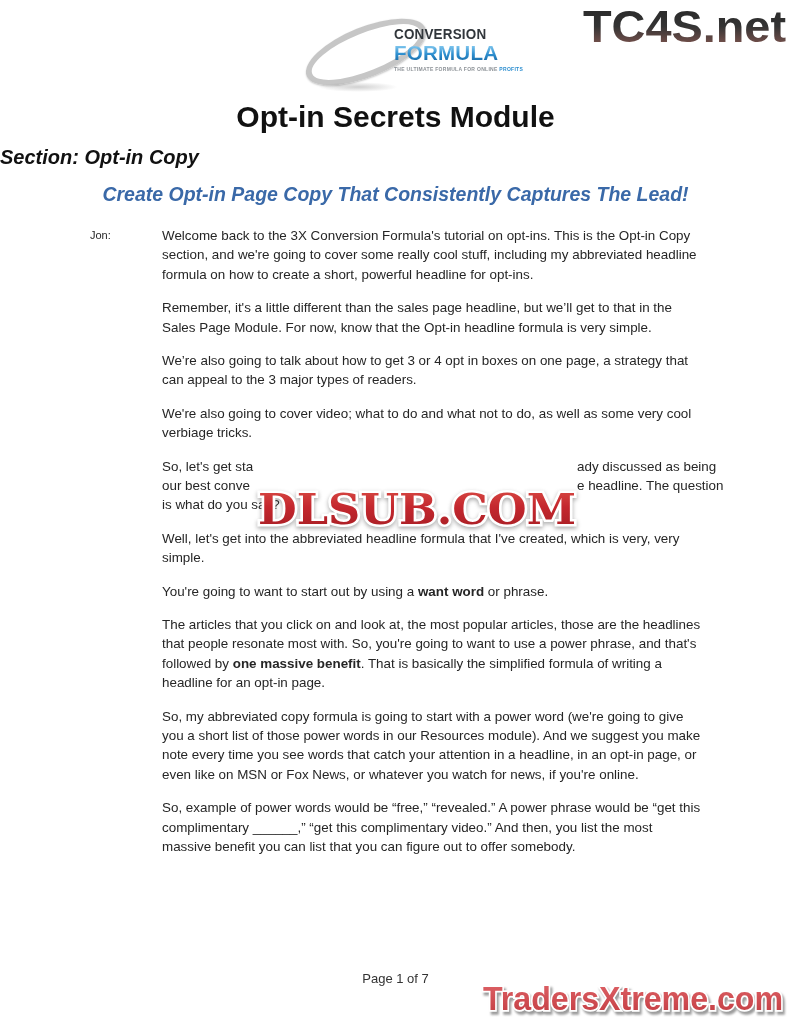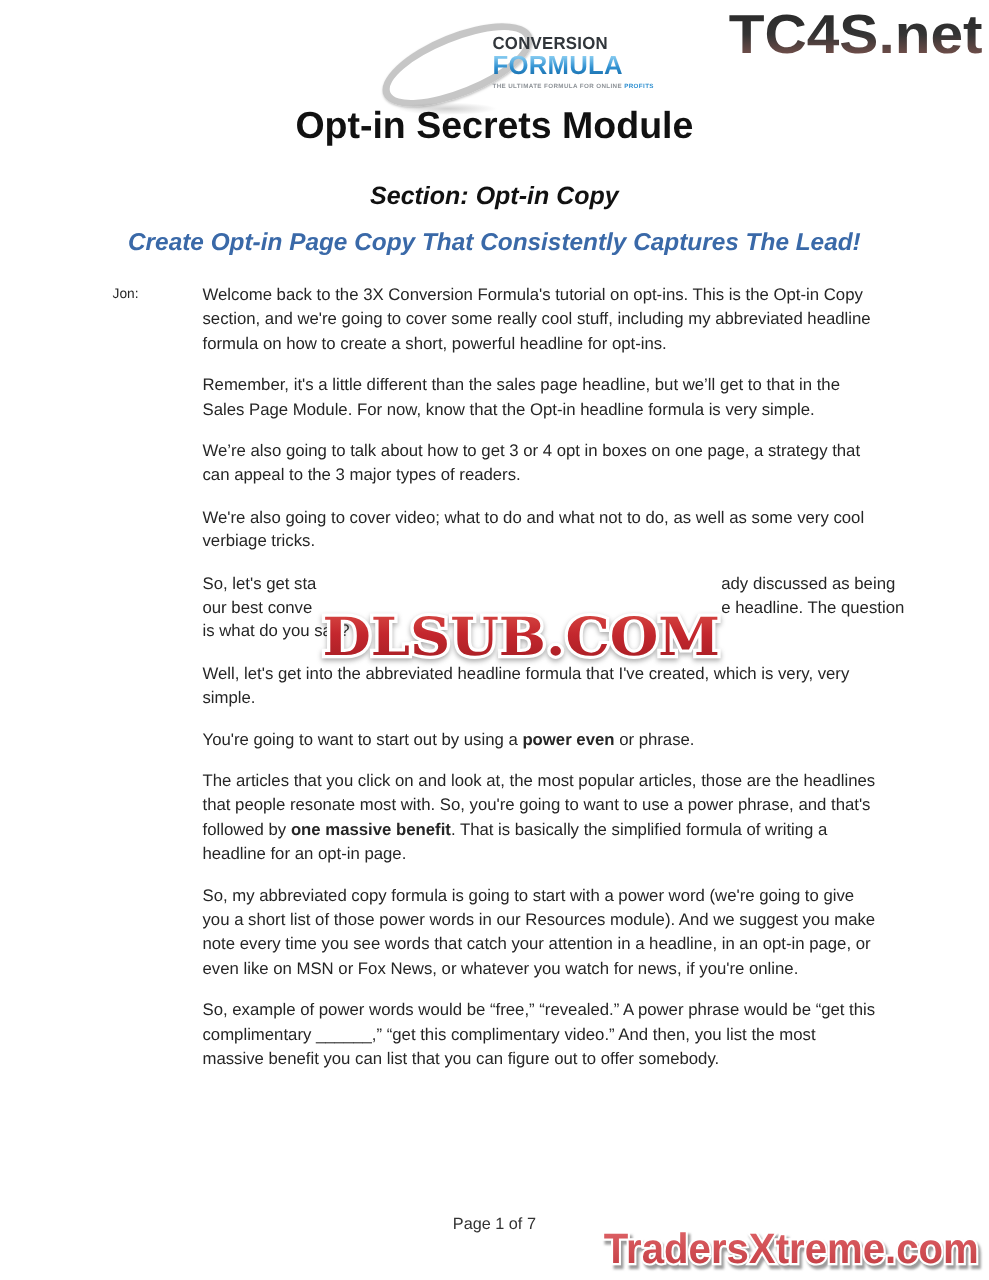--- a/index.html
+++ b/index.html
@@ -61,25 +61,25 @@
     font-weight:bold;
   }
   .logo-tagline .hl{color:var(--logo-blue);}
   .logo-shadow{
     position:absolute;left:18px;top:80px;width:80px;height:10px;border-radius:50%;
     background:radial-gradient(ellipse at center, rgba(120,120,120,.35), rgba(255,255,255,0) 70%);
   }
 
   
   .doc-title{
-    position:absolute;top:84px;left:0;width:100%;text-align:center;margin:0;
+    position:absolute;top:100px;left:0;width:100%;text-align:center;margin:0;
     font-size:30px;font-weight:bold;color:#111;letter-spacing:0;
   }
   .doc-section{
-    position:absolute;top:146px;left:0;width:100%;text-align:center;margin:0;
+    position:absolute;top:146px;left:0;width:100%;text-align:left;margin:0;
     font-size:20px;font-weight:bold;font-style:italic;color:#111;
   }
   .doc-subtitle{
     position:absolute;top:183px;left:0;width:100%;text-align:center;margin:0;
     font-size:19.5px;font-weight:bold;font-style:italic;color:var(--heading-blue);
   }
 
   
   .speaker{
     position:absolute;left:90px;top:226px;
@@ -154,21 +154,21 @@
         </div>
         <div class="ob-line">
           <span class="frag left">our best conve</span>
           <span class="frag right">e headline. The question</span>
         </div>
         <div class="ob-line">
           <span class="frag left">is what do you say?</span>
         </div>
       </div>
       <div class="para"><span>Well, let's get into the abbreviated headline formula that I've created, which is very, very simple.</span></div>
-      <div class="para"><span>You're going to want to start out by using a </span><span style="font-weight: bold;">power even</span><span> or phrase.</span></div>
+      <div class="para"><span>You're going to want to start out by using a </span><span style="font-weight: bold;">want word</span><span> or phrase.</span></div>
       <div class="para"><span>The articles that you click on and look at, the most popular articles, those are the headlines that people resonate most with. So, you're going to want to use a power phrase, and that's followed by </span><span style="font-weight: bold;">one massive benefit</span><span>. That is basically the simplified formula of writing a headline for an opt-in page.</span></div>
       <div class="para"><span>So, my abbreviated copy formula is going to start with a power word (we're going to give you a short list of those power words in our Resources module). And we suggest you make note every time you see words that catch your attention in a headline, in an opt-in page, or even like on MSN or Fox News, or whatever you watch for news, if you're online.</span></div>
       <div class="para"><span>So, example of power words would be “free,” “revealed.” A power phrase would be “get this complimentary ______,” “get this complimentary video.” And then, you list the most massive benefit you can list that you can figure out to offer somebody.</span></div>
     </div>
 
   <svg class="watermark-svg" width="334" height="62" viewBox="0 0 334 62">
     <defs>
       <linearGradient id="wmGrad" x1="0" y1="0" x2="0" y2="1">
         <stop offset="0%" stop-color="#db4f47"></stop>
         <stop offset="45%" stop-color="#c4272e"></stop>

